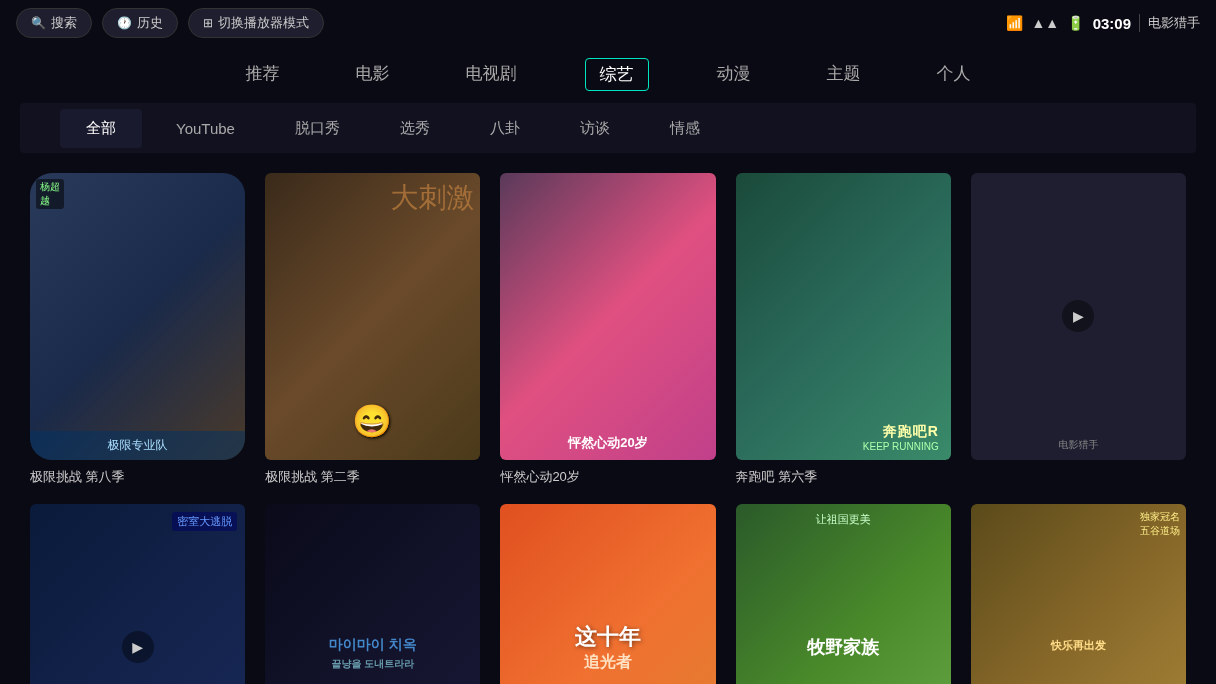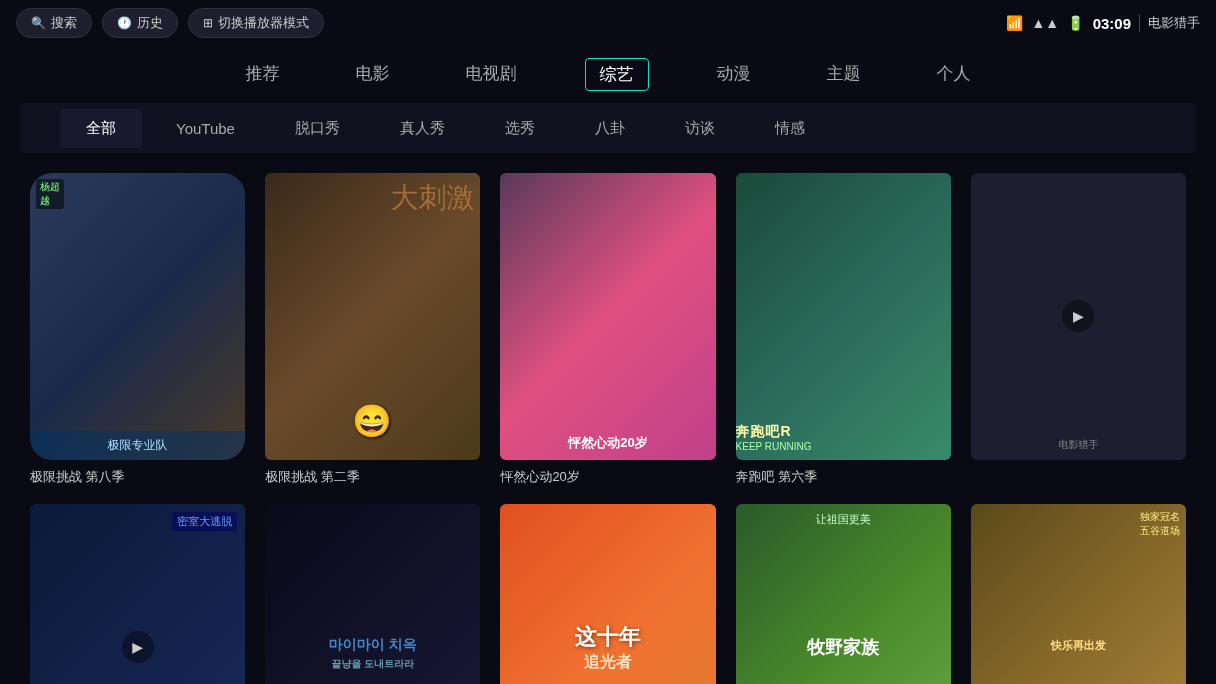--- a/index.html
+++ b/index.html
@@ -219,21 +219,20 @@
   <div class="nav-tab active">综艺</div>
   <div class="nav-tab">动漫</div>
   <div class="nav-tab">主题</div>
   <div class="nav-tab">个人</div>
 </div>
 
 <div class="sub-tabs-bar">
   <div class="sub-tab active">全部</div>
   <div class="sub-tab">YouTube</div>
   <div class="sub-tab">脱口秀</div>
-  <div class="sub-tab">真人秀</div>
   <div class="sub-tab">选秀</div>
   <div class="sub-tab">八卦</div>
   <div class="sub-tab">访谈</div>
   <div class="sub-tab">情感</div>
 </div>
 
 <div class="content-grid">
 
   <div class="card">
     <div class="card-thumb card-bg-1">
@@ -255,21 +254,21 @@
 
   <div class="card">
     <div class="card-thumb card-bg-3">
       <div style="position:absolute;bottom:8px;left:0;right:0;text-align:center;font-size:13px;color:#fff;font-weight:bold;">怦然心动20岁</div>
     </div>
     <div class="card-title">怦然心动20岁</div>
   </div>
 
   <div class="card">
     <div class="card-thumb card-bg-4">
-      <div style="position:absolute;bottom:8px;left:0;right:12px;text-align:left;">
+      <div style="position:absolute;bottom:8px;left:0;right:12px;text-align:right;">
         <div style="font-size:14px;color:#ffffaa;font-weight:bold;letter-spacing:1px;">奔跑吧R</div>
         <div style="font-size:10px;color:#aaffaa;">KEEP RUNNING</div>
       </div>
     </div>
     <div class="card-title">奔跑吧 第六季</div>
   </div>
 
   <div class="card">
     <div class="card-thumb card-bg-5">
       <div class="play-icon">▶</div>

